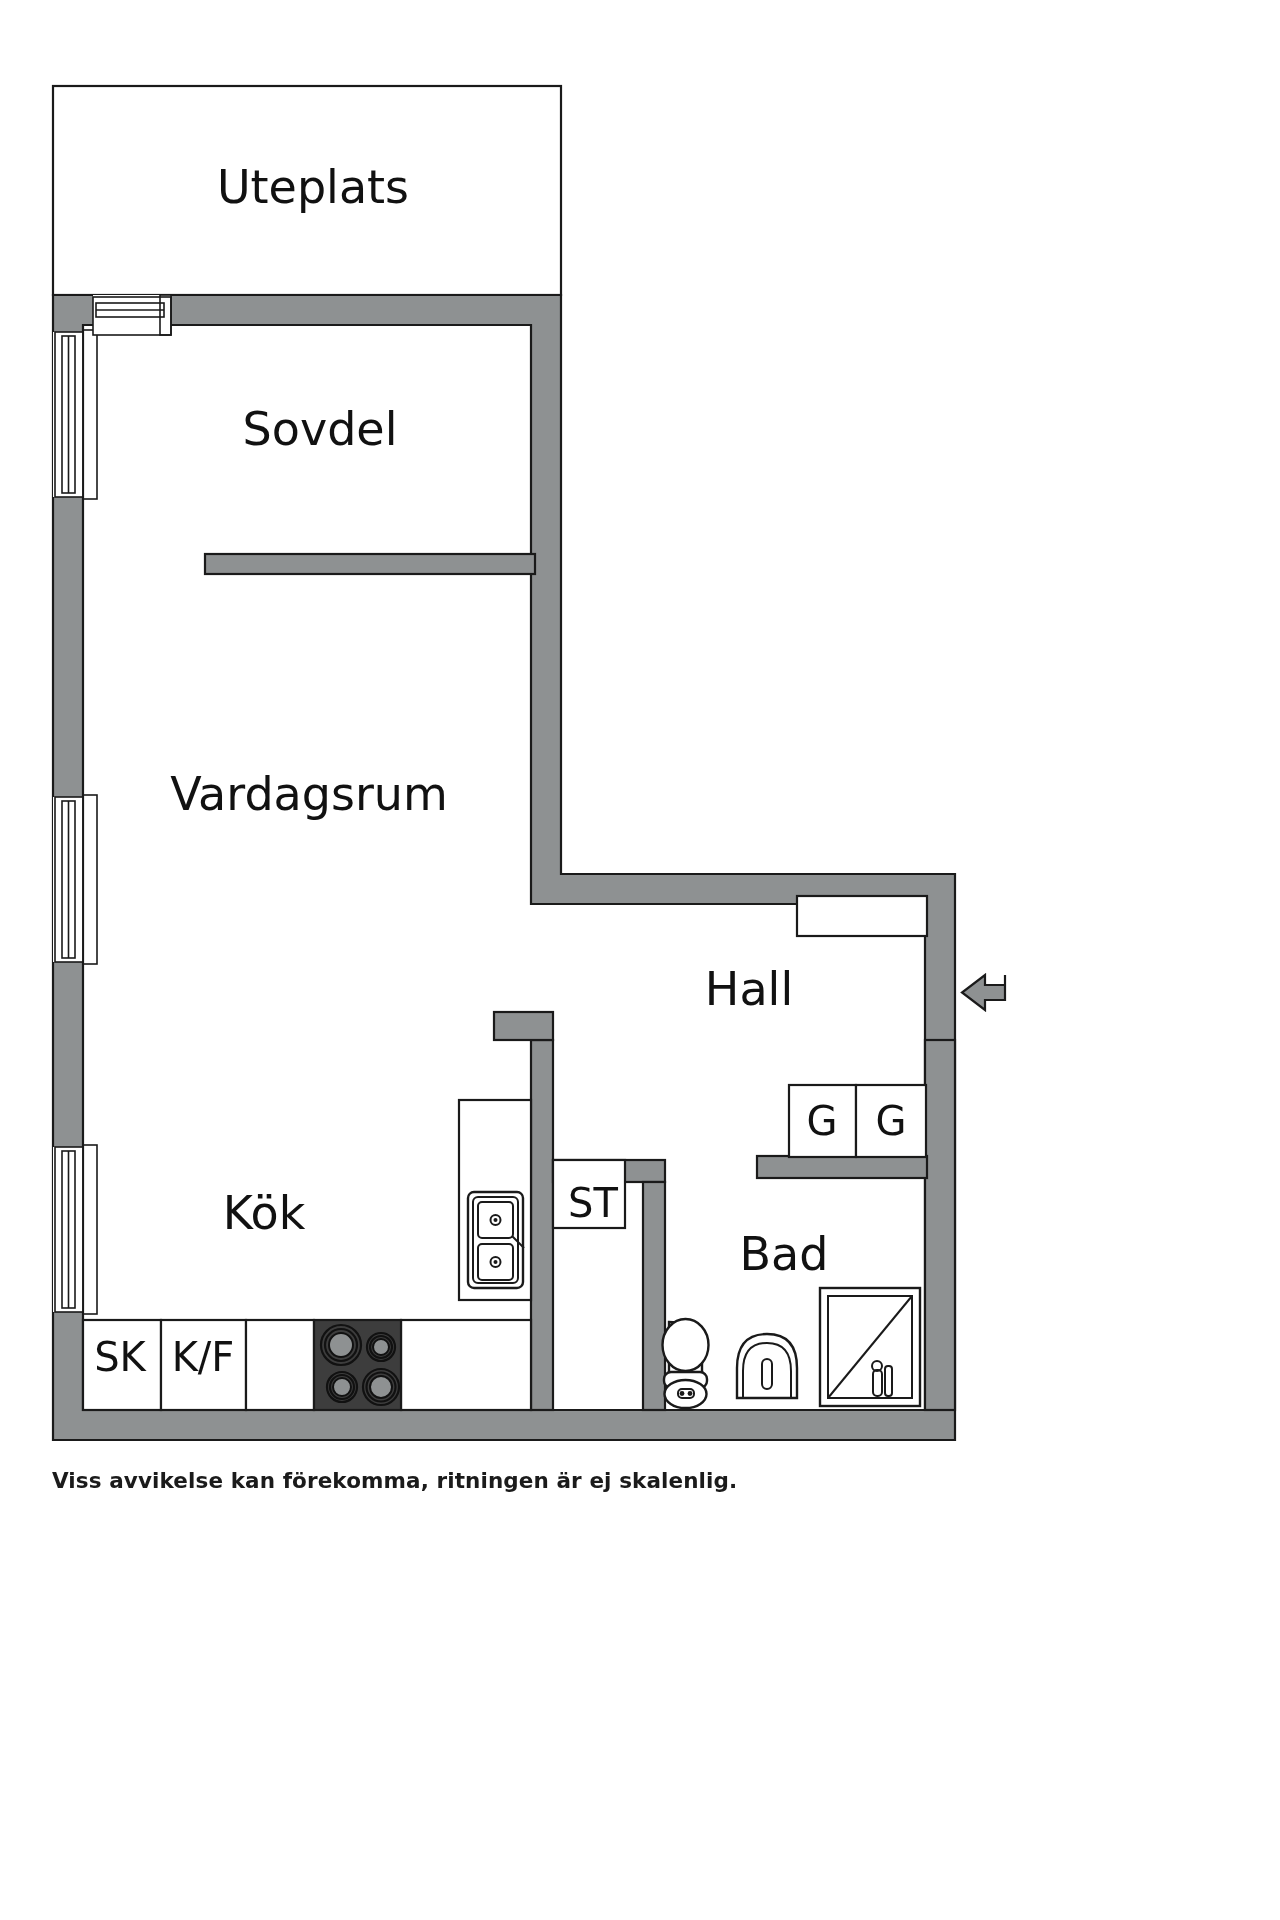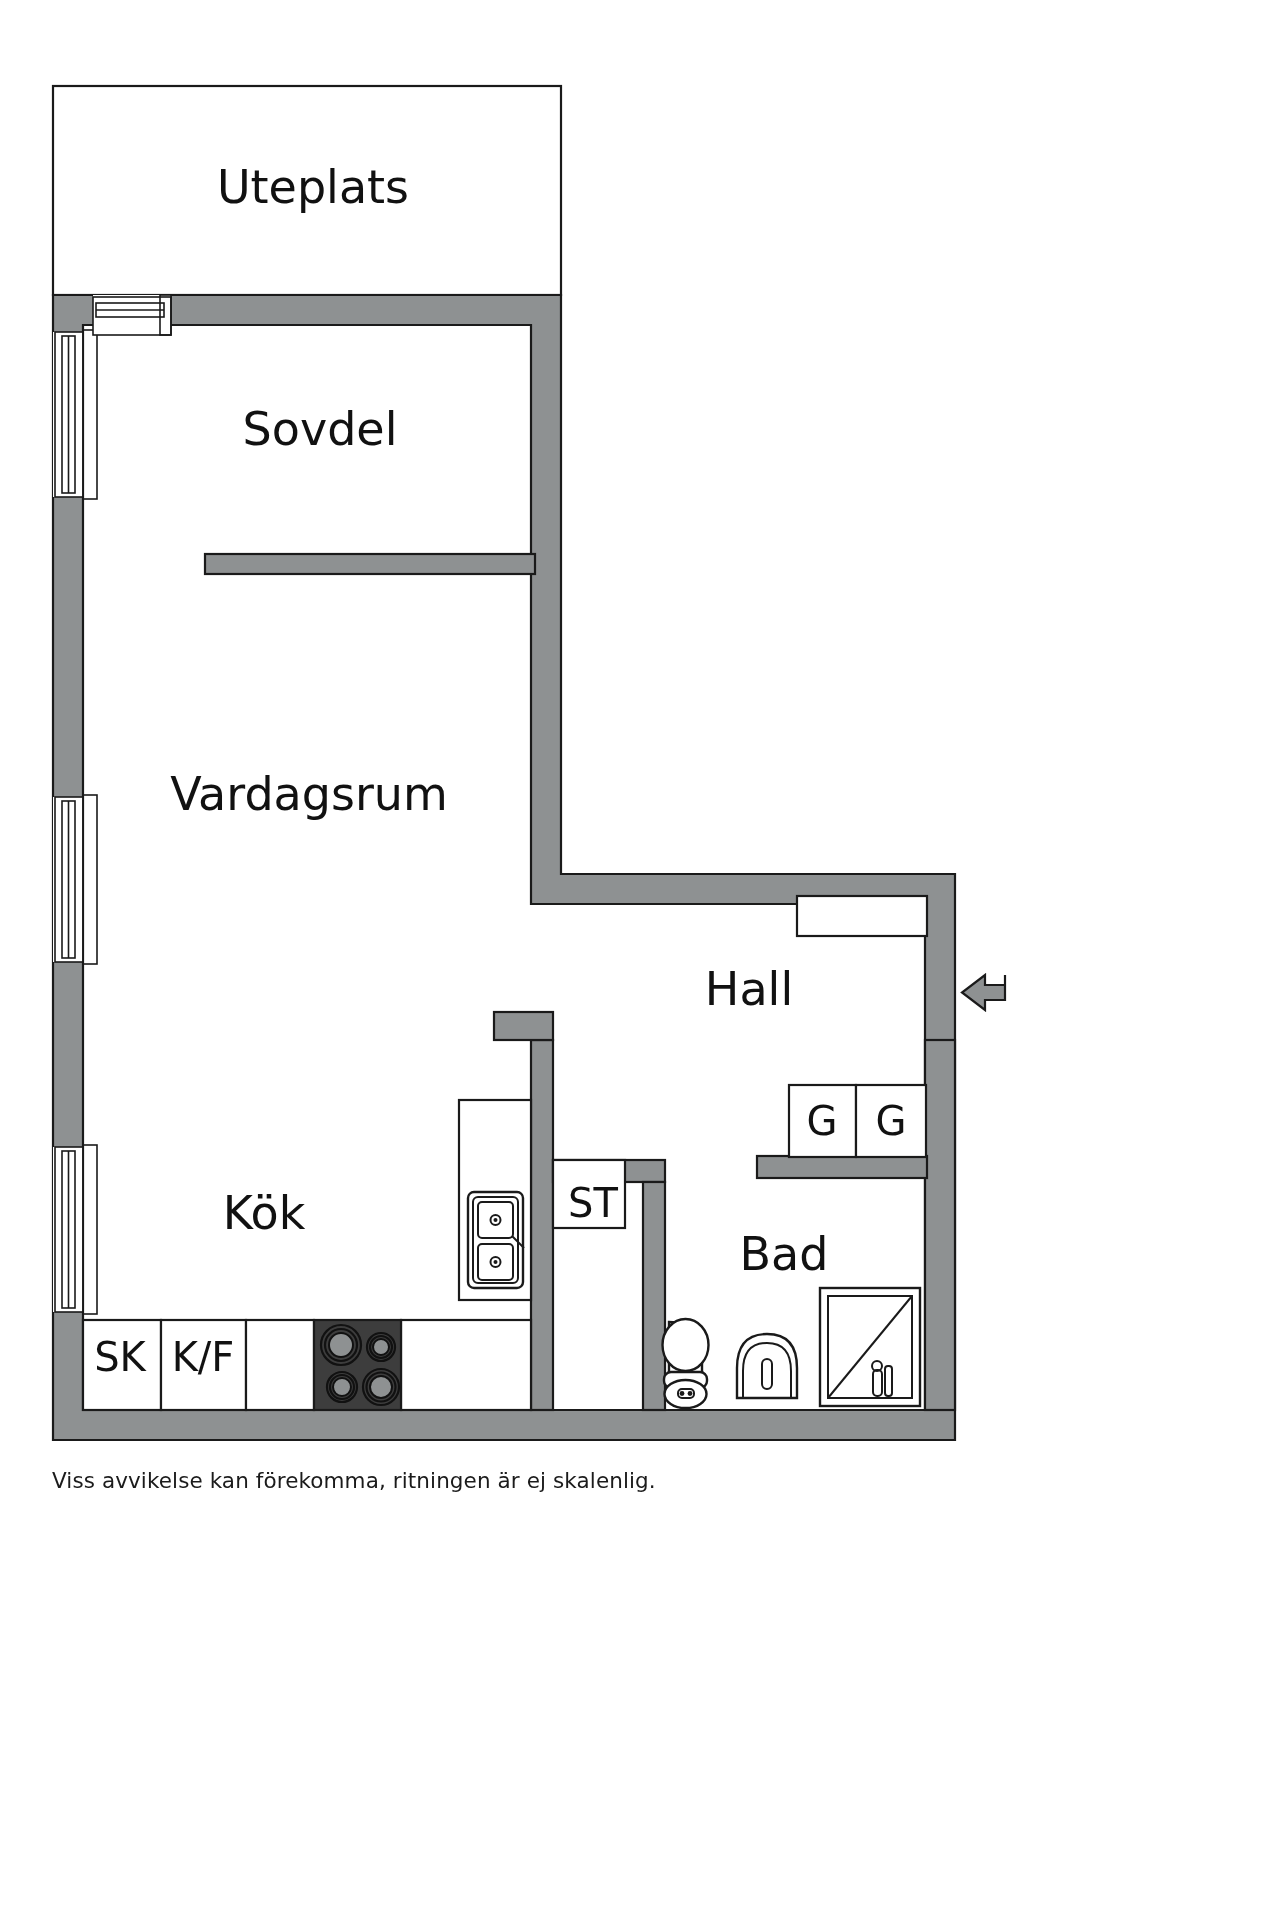--- a/index.html
+++ b/index.html
@@ -43,20 +43,21 @@
   }
   .footnote-text {
     position: absolute;
     left: 52px;
     top: 1468px;
     font-family: "DejaVu Sans", "Liberation Sans", sans-serif;
     font-size: 21.5px;
     color: #1b1b1b;
     letter-spacing: 0.1px;
     white-space: nowrap;
+    font-weight: bold;
   }
   .wall { fill: #8e9192; stroke: #1a1a1a; stroke-width: 2.2; }
   .thin-fill { fill: #ffffff; stroke: #1a1a1a; stroke-width: 2.2; }
   .hair { fill: none; stroke: #1a1a1a; stroke-width: 1.6; }
   .stove { fill: #3d3d3d; stroke: #1a1a1a; stroke-width: 2.2; }
   .burner-ring { fill: none; stroke: #111111; stroke-width: 2.2; }
   .burner-core { fill: #8e9192; stroke: #111111; stroke-width: 2; }
   .fixture { fill: #ffffff; stroke: #1a1a1a; stroke-width: 2.4; }
   .fixture-thin { fill: none; stroke: #1a1a1a; stroke-width: 2; }
   .arrow { fill: #8e9192; stroke: #1a1a1a; stroke-width: 2.2; }

